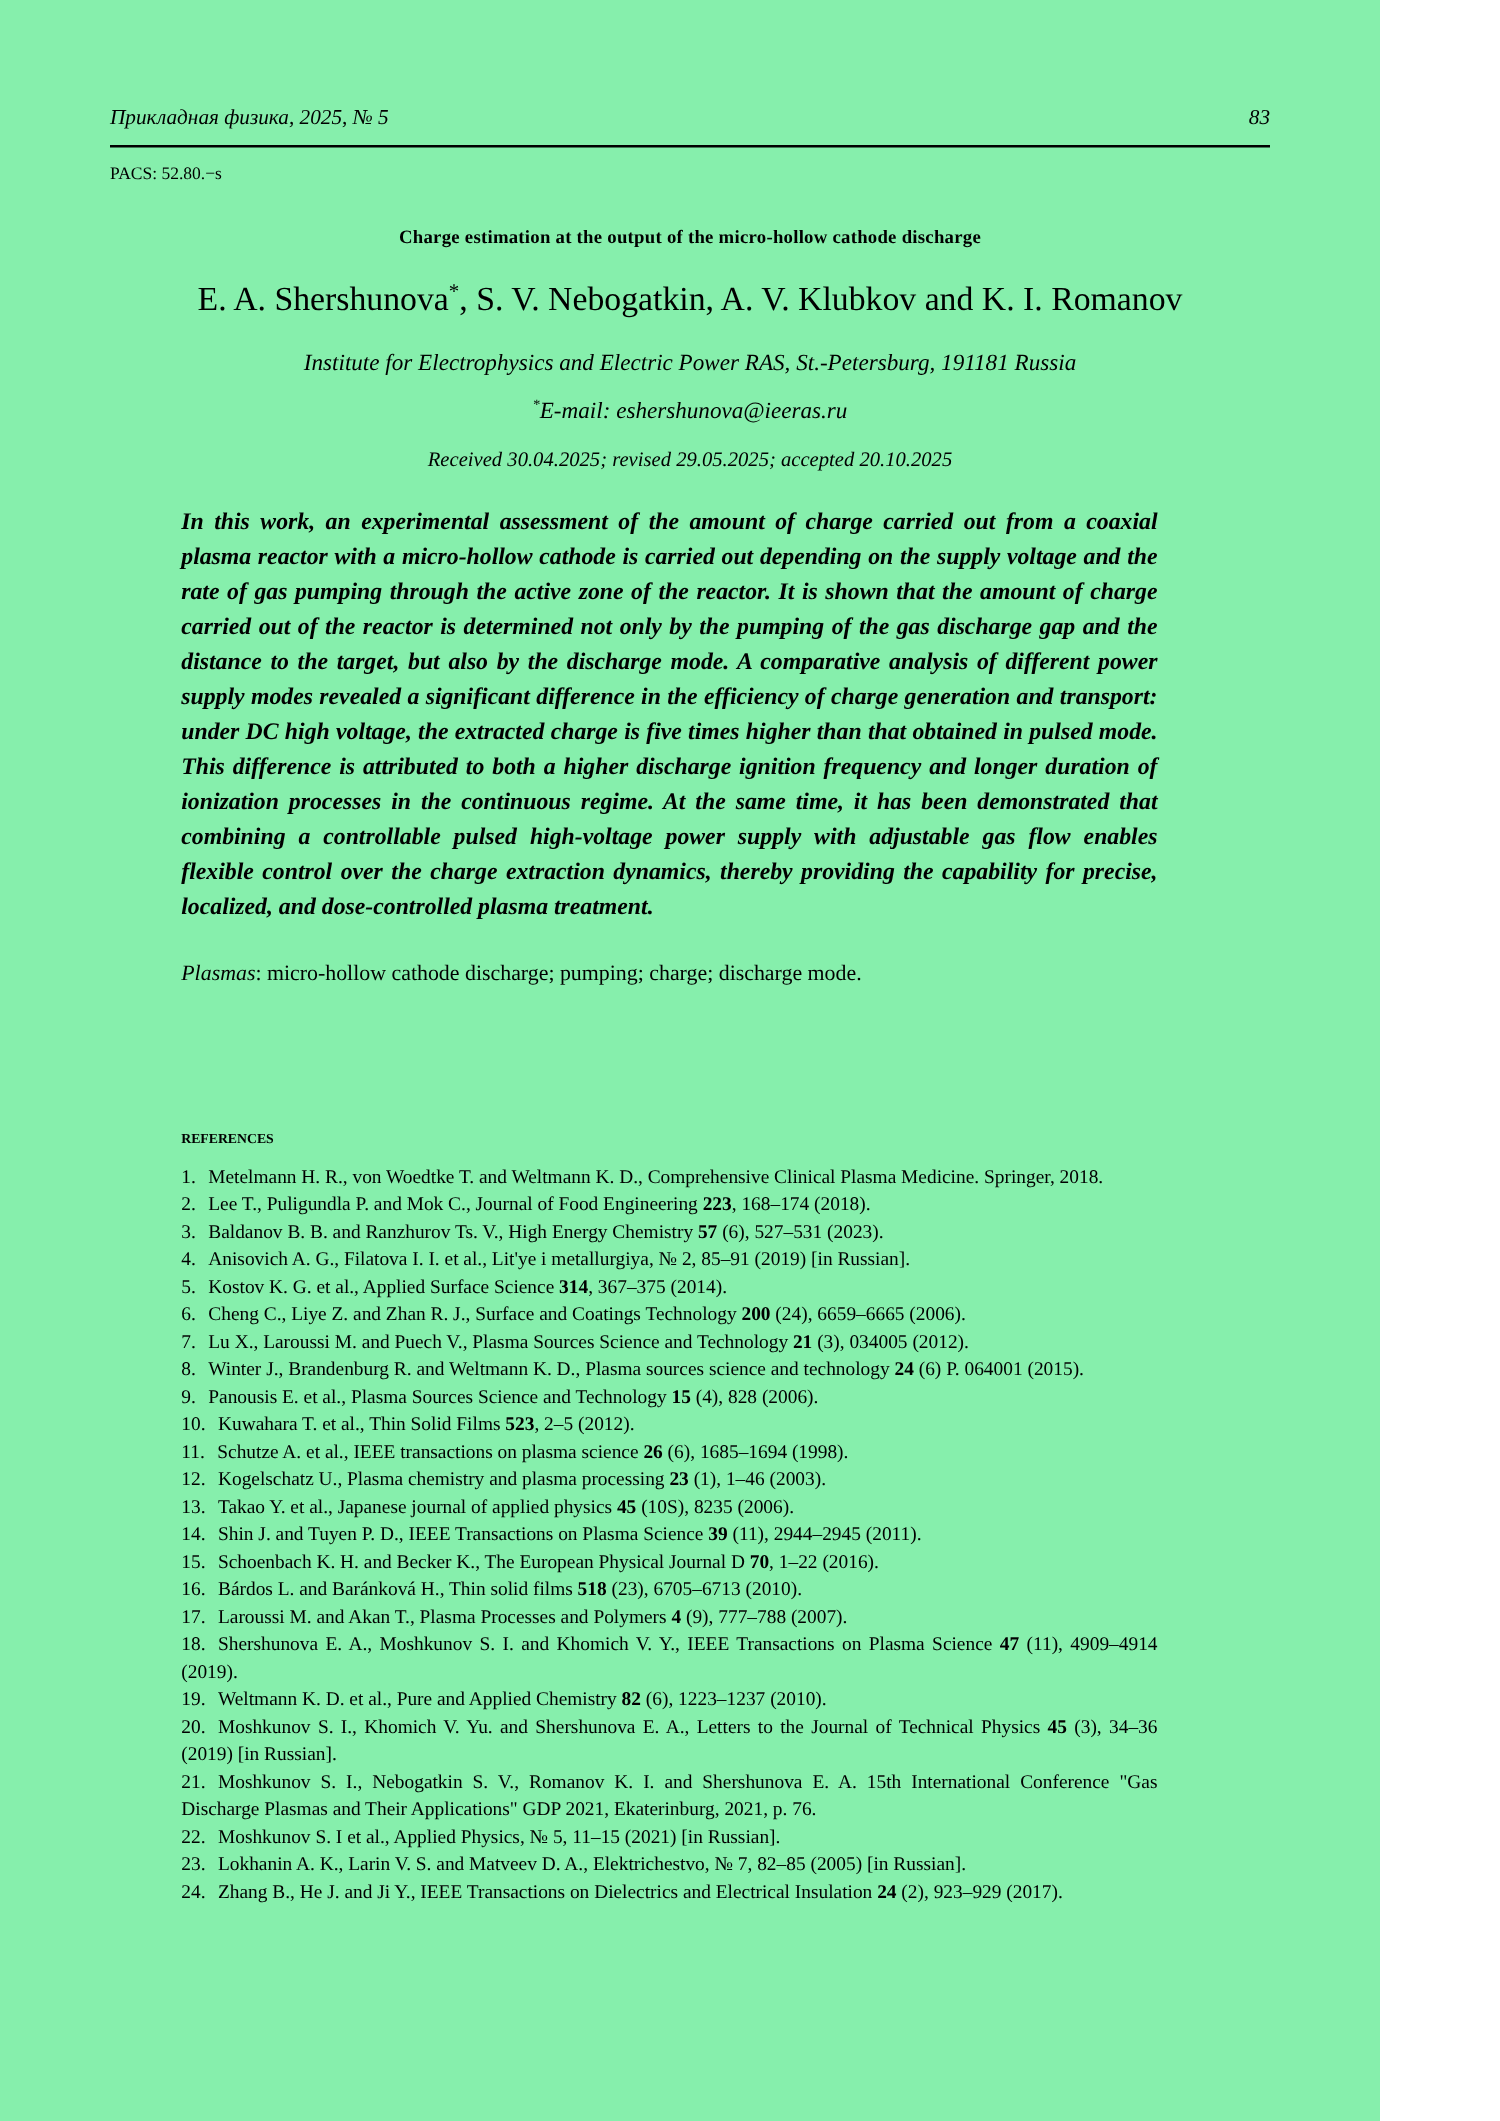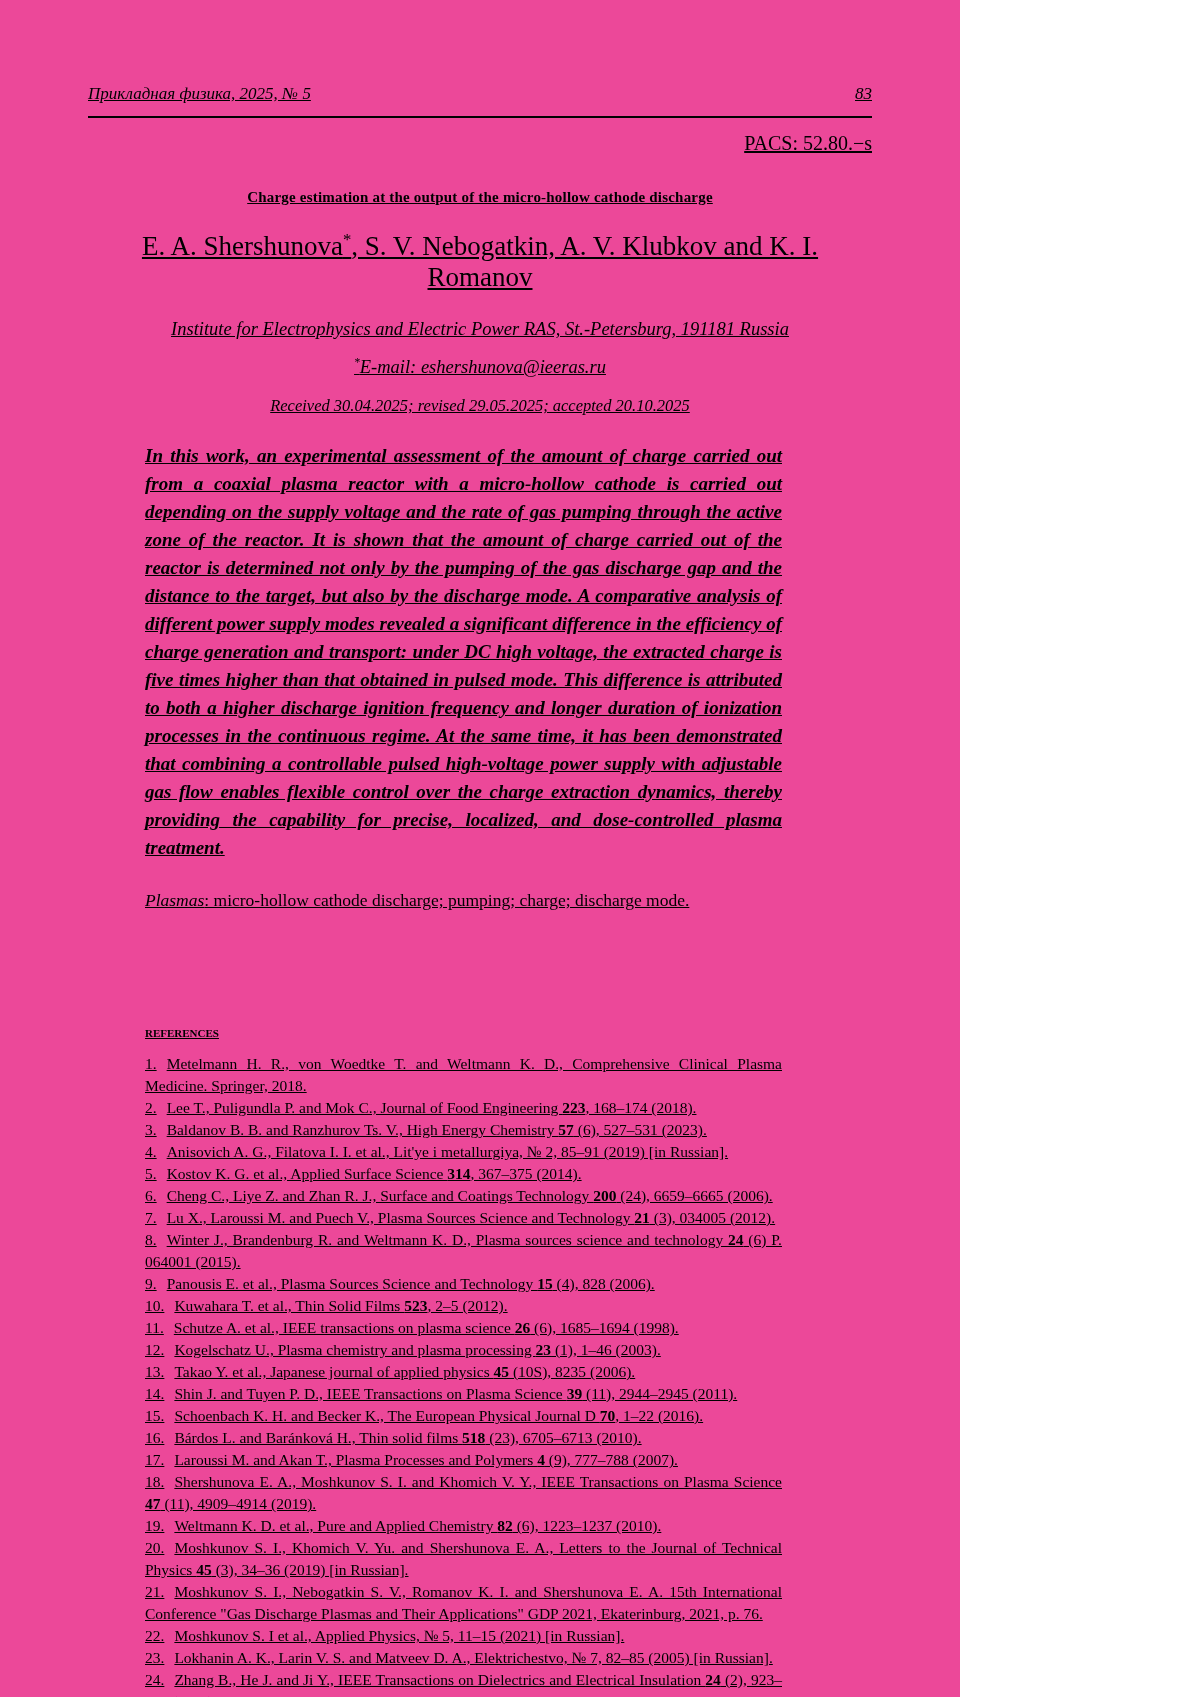--- a/index.html
+++ b/index.html
@@ -1,43 +1,42 @@
 <!DOCTYPE html>
 <html><head>
 <meta charset="utf-8">
 <style>
   html, body { margin: 0; padding: 0; background: #fff; }
   .page {
     position: relative;
-    width: 960px;
+    width: 1104px;
     height: 1697px;
-    background: #ec4899;
+    background: #86efac;
     color: #000;
     font-family: "Liberation Serif", "DejaVu Serif", serif;
     overflow: hidden;
     box-sizing: border-box;
-    text-decoration: underline;
   }
   .content { padding: 84px 88px 0 88px; }
 
   .running-head {
     display: flex;
     justify-content: space-between;
     align-items: baseline;
     font-style: italic;
     font-size: 17px;
   }
   .rule {
     border: none;
     border-top: 2px solid #000;
     margin: 12px 0 0 0;
   }
   .pacs {
-    text-align: right;
-    font-size: 20px;
+    text-align: left;
+    font-size: 14px;
     margin-top: 14px;
   }
   .title {
     text-align: center;
     font-weight: bold;
     font-size: 23px;
     margin-top: 34px;
     letter-spacing: 0.2px;
   }
   .authors {

